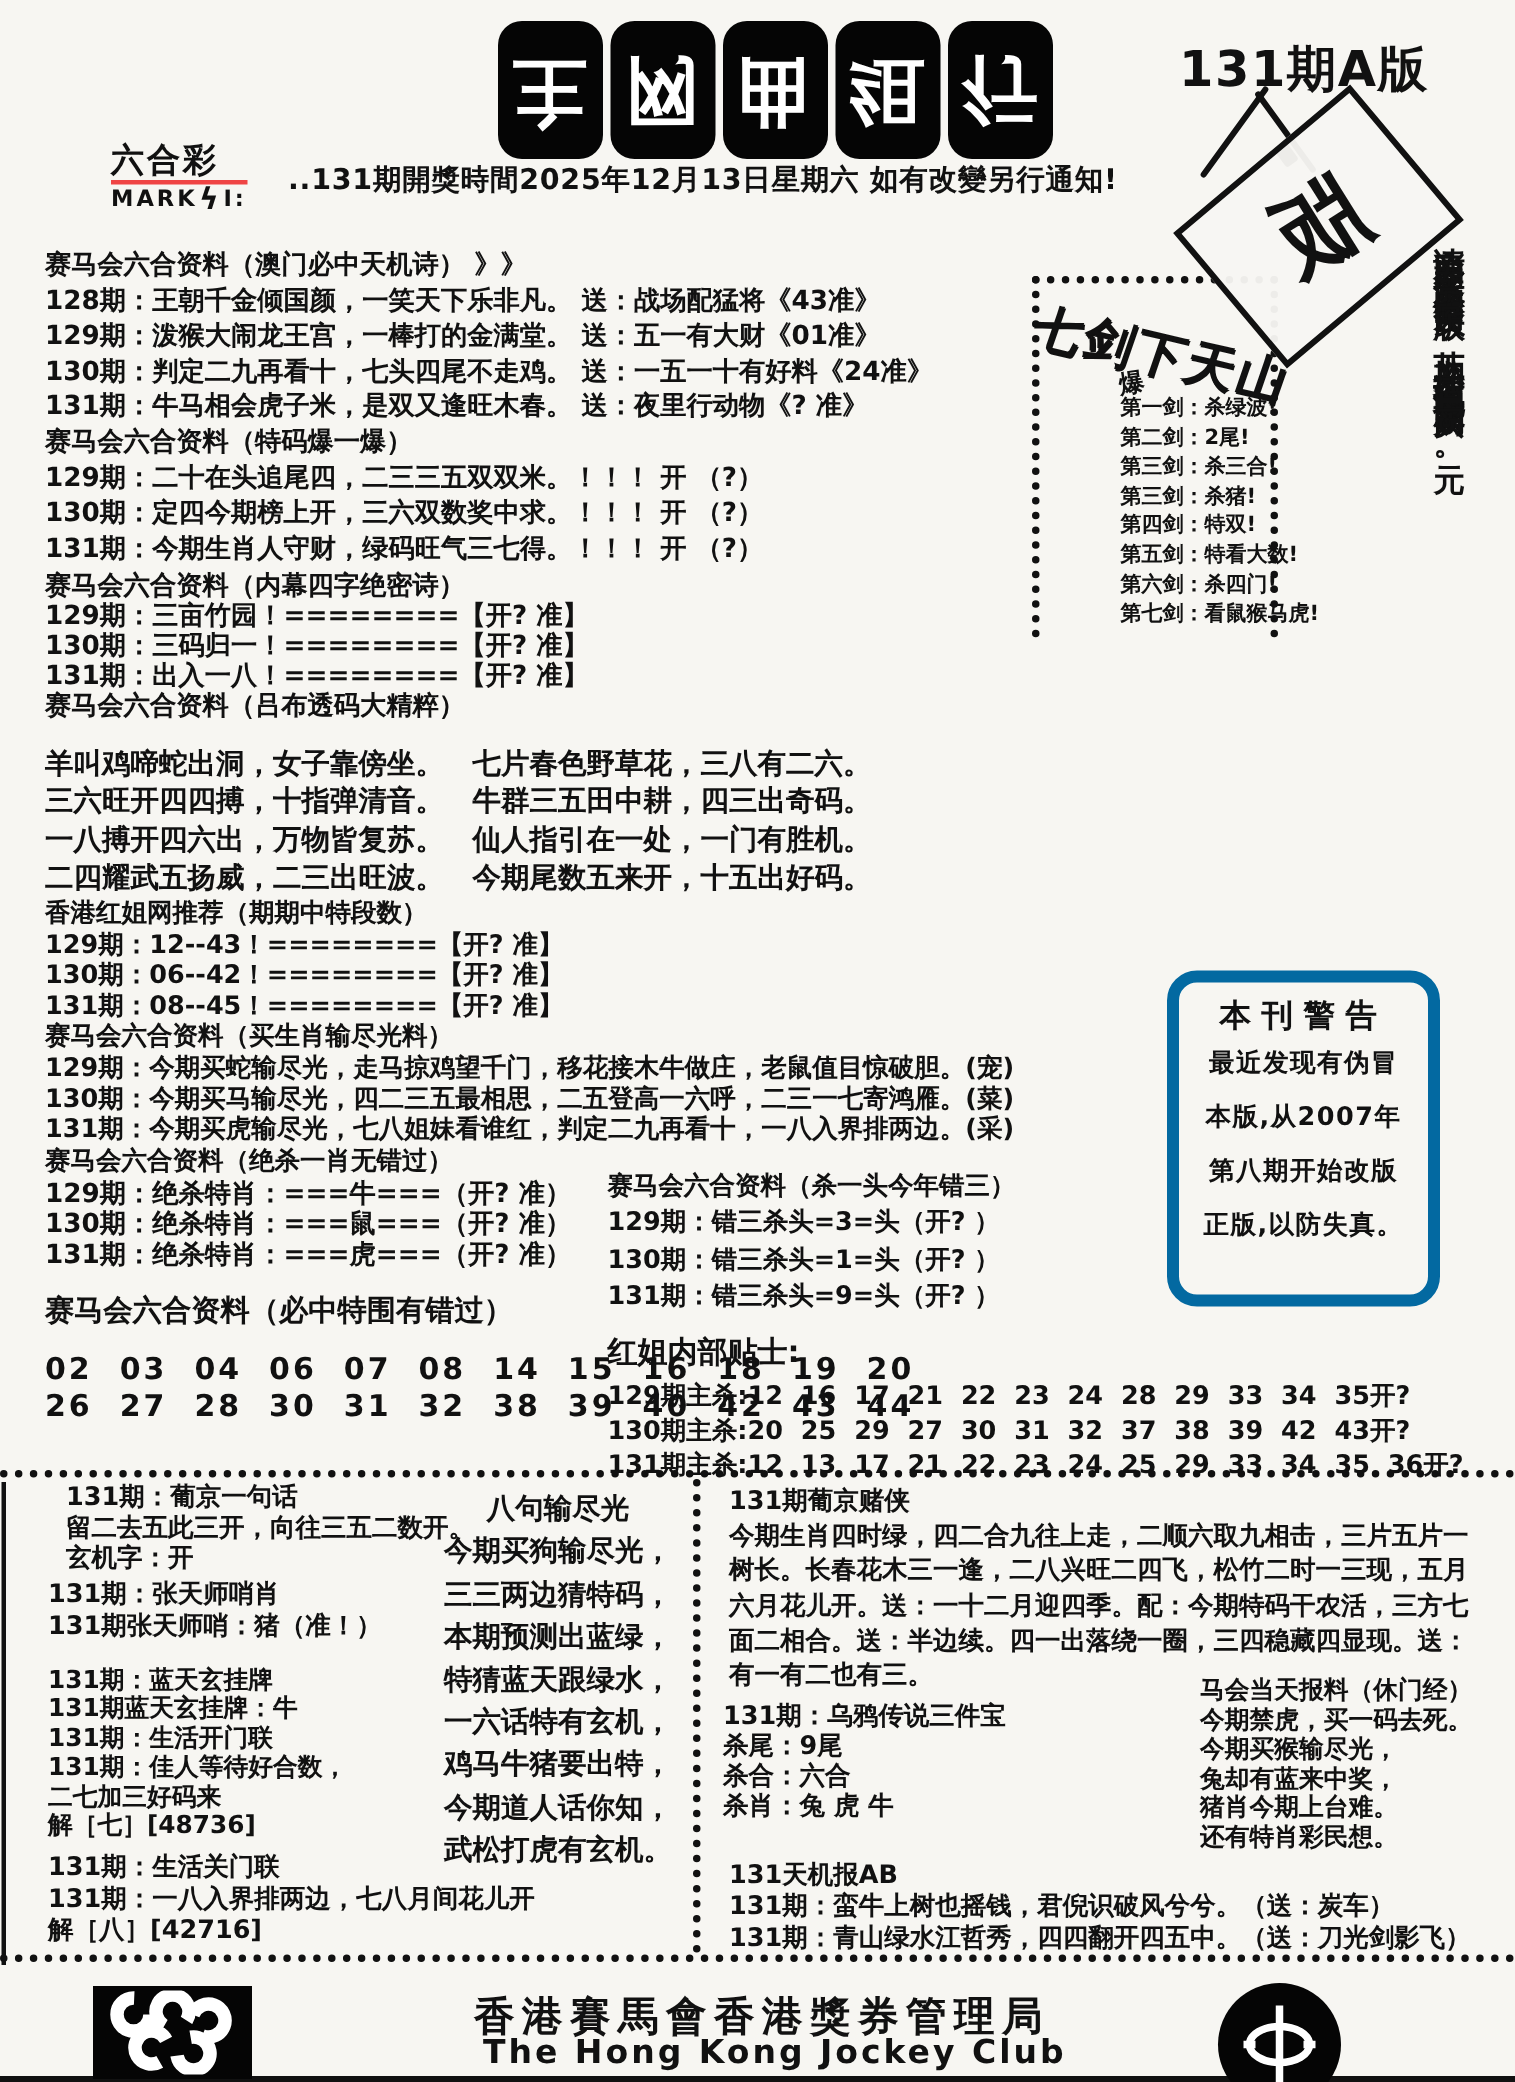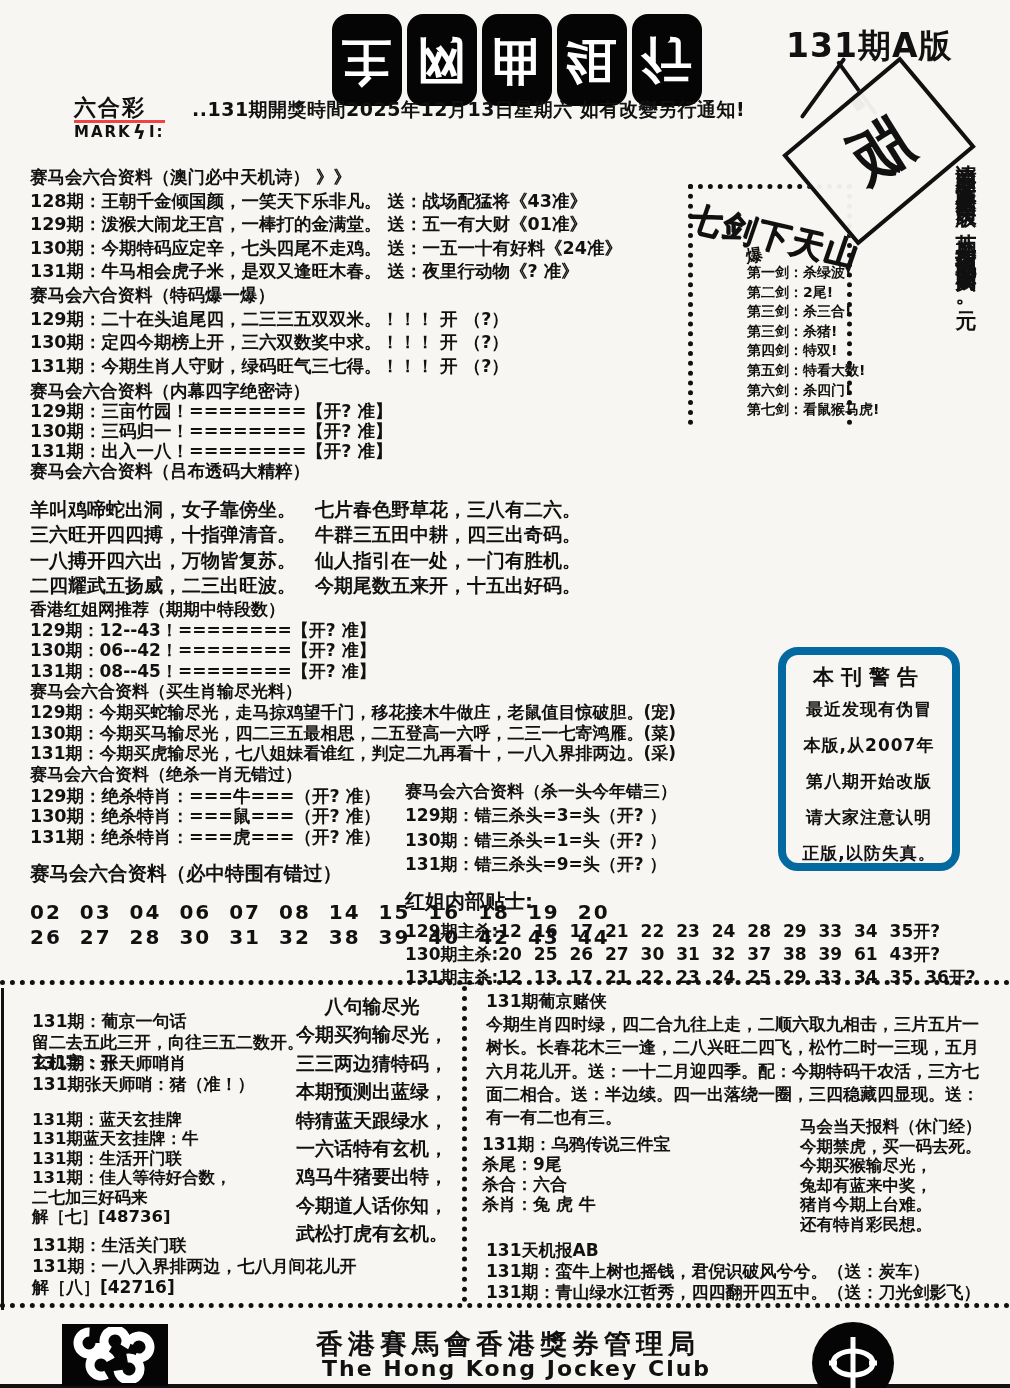--- a/index.html
+++ b/index.html
@@ -73,27 +73,27 @@
 
   <div class="abs" style="left:74px;top:96px;">
     <div class="logo-cn">六合彩</div>
     <div class="logo-en">
       <span>MARK</span>
       <span class="bolt">ϟ</span>
       <span>I:</span>
     </div>
   </div>
 
-  <div class="abs dateline ln" style="left:192px;top:97px;">..131期開獎時間2025年12月13日星期六 如有改變另行通知!</div>
+  <div class="abs dateline ln" style="left:192px;top:107px;">..131期開獎時間2025年12月13日星期六 如有改變另行通知!</div>
 
   <div class="abs" style="left:30px;top:166px;font-size:17.5px;line-height:23.6px;">
     <div class="ln">赛马会六合资料（澳门必中天机诗） 》》</div>
     <div class="ln">128期：王朝千金倾国颜，一笑天下乐非凡。 送：战场配猛将《43准》</div>
     <div class="ln">129期：泼猴大闹龙王宫，一棒打的金满堂。 送：五一有大财《01准》</div>
-    <div class="ln">130期：今期特码应定辛，七头四尾不走鸡。 送：一五一十有好料《24准》</div>
+    <div class="ln">130期：判定二九再看十，七头四尾不走鸡。 送：一五一十有好料《24准》</div>
     <div class="ln">131期：牛马相会虎子米，是双又逢旺木春。 送：夜里行动物《? 准》</div>
     <div class="ln">赛马会六合资料（特码爆一爆）</div>
     <div class="ln">129期：二十在头追尾四，二三三五双双米。！！！ 开 （?）</div>
     <div class="ln">130期：定四今期榜上开，三六双数奖中求。！！！ 开 （?）</div>
     <div class="ln">131期：今期生肖人守财，绿码旺气三七得。！！！ 开 （?）</div>
   </div>
 
   <div class="abs" style="left:30px;top:381px;font-size:17.5px;line-height:20px;">
     <div class="ln">赛马会六合资料（内幕四字绝密诗）</div>
     <div class="ln">129期：三亩竹园！========【开? 准】</div>
@@ -138,21 +138,21 @@
     <div class="ln">赛马会六合资料（杀一头今年错三）</div>
     <div class="ln">129期：错三杀头=3=头（开?  ）</div>
     <div class="ln">130期：错三杀头=1=头（开?  ）</div>
     <div class="ln">131期：错三杀头=9=头（开?  ）</div>
   </div>
 
   <div class="abs" style="left:405px;top:888px;">
     <div class="ln" style="font-size:20px;margin-bottom:5px;">红姐内部贴士:</div>
     <div style="font-size:17px;line-height:23.2px;word-spacing:6px;">
       <div class="ln">129期主杀:12 16 17 21 22 23 24 28 29 33 34 35开?</div>
-      <div class="ln">130期主杀:20 25 26 27 30 31 32 37 38 39 61 43开?</div>
+      <div class="ln">130期主杀:20 25 29 27 30 31 32 37 38 39 42 43开?</div>
       <div class="ln">131期主杀:12 13 17 21 22 23 24 25 29 33 34 35 36开?</div>
     </div>
   </div>
 
   <div class="abs swordbox" style="left:688px;top:184px;width:154px;height:236px;"></div>
   <div class="abs swordtitle ln" style="left:696px;top:196px;">七剑下天山</div>
   <div class="abs burst" style="left:746px;top:244px;">爆</div>
   <div class="abs" style="left:699px;top:263px;font-size:14px;line-height:19.6px;margin-left:48px;">
     <div class="ln">第一剑：杀绿波!</div>
     <div class="ln">第二剑：2尾!</div>
@@ -168,31 +168,30 @@
     <span class="stampchar">版</span>
   </div>
 
   <div class="abs sidenote" style="left:954px;top:148px;height:744px;">请彩民朋友注意本版是图库会员版，从下期开始请找当地图版商购买15元。</div>
 
   <div class="abs warnbox" style="left:778px;top:647px;width:166px;height:208px;">
     <div class="warntitle">本刊警告</div>
     <div class="warnline">最近发现有伪冒</div>
     <div class="warnline">本版,从2007年</div>
     <div class="warnline">第八期开始改版</div>
-    <div class="warnline">请大家注意认明</div>
     <div class="warnline">正版,以防失真。</div>
   </div>
 
   <div class="abs hdots" style="left:0;top:980px;width:1010px;"></div>
   <div class="abs hdots" style="left:0;top:1303px;width:1010px;"></div>
   <div class="abs vdots" style="left:462px;top:986px;height:316px;"></div>
   <div class="abs edgebar" style="left:1px;top:988px;width:3px;height:322px;"></div>
   <div class="abs edgebar" style="left:0;top:1384px;width:1010px;height:4px;"></div>
 
-  <div class="abs" style="left:32px;top:988px;font-size:17px;line-height:20.6px;margin-top:23px;">
+  <div class="abs" style="left:44px;top:988px;font-size:17px;line-height:20.6px;">
     <div class="ln">131期：葡京一句话</div>
     <div class="ln">留二去五此三开，向往三五二数开。</div>
     <div class="ln">玄机字：开</div>
   </div>
   <div class="abs" style="left:32px;top:1053px;font-size:17px;line-height:21px;">
     <div class="ln">131期：张天师哨肖</div>
     <div class="ln">131期张天师哨：猪（准！）</div>
   </div>
   <div class="abs" style="left:32px;top:1110px;font-size:16.5px;line-height:19.4px;">
     <div class="ln">131期：蓝天玄挂牌</div>

